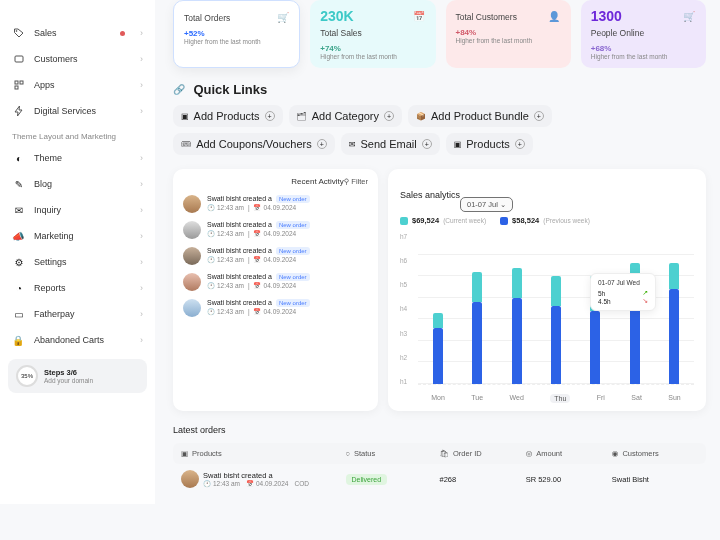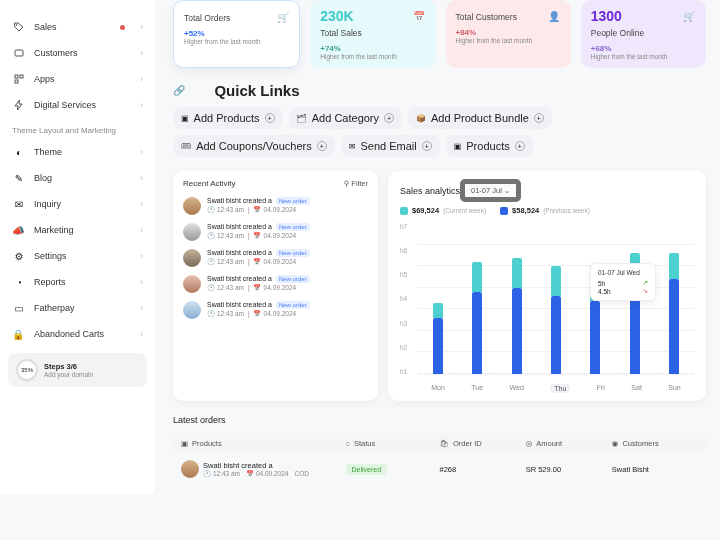--- a/index.html
+++ b/index.html
@@ -1,18 +1,18 @@
 <!DOCTYPE html>
 <html><head>
 <meta charset="utf-8">
 <style>
 * { box-sizing: border-box; margin: 0; padding: 0; font-family: -apple-system, BlinkMacSystemFont, "Segoe UI", sans-serif; }
 body { background: #f7f8fa; color: #222; font-size: 10px; width: 720px; }
 .app { display: flex; }
-.sidebar { width: 155px; background: #fff; padding: 14px 8px; }
+.sidebar { width: 155px; background: #fff; padding: 20px 8px; }
 .nav-item { display: flex; align-items: center; padding: 6px 4px; cursor: pointer; position: relative; }
 .nav-item .icon { width: 14px; height: 14px; margin-right: 8px; display: inline-flex; align-items: center; justify-content: center; }
 .nav-item .label { font-size: 9px; color: #333; flex: 1; }
 .nav-item .chev { color: #bbb; font-size: 9px; }
 .nav-item .dot { width: 5px; height: 5px; border-radius: 50%; background: #e05a5a; position: absolute; right: 22px; }
 .sec-title { font-size: 8px; color: #888; padding: 8px 4px 4px; }
 .steps-card { background: #f2f3f5; border-radius: 8px; padding: 6px 8px; display: flex; align-items: center; margin-top: 6px; }
 .steps-ring { width: 22px; height: 22px; border-radius: 50%; border: 2px solid #ddd; display: flex; align-items: center; justify-content: center; font-size: 6px; margin-right: 6px; background: #fff; }
 .steps-txt .t1 { font-size: 7.5px; font-weight: 600; }
 .steps-txt .t2 { font-size: 6.5px; color: #888; }
@@ -27,47 +27,47 @@
 .stat-card.sc-blue .stat-val { color: #2d6cff; }
 .stat-card.sc-cyan .stat-val { color: #3cc9c7; }
 .stat-card.sc-pink .stat-val { color: #e56b7a; }
 .stat-card.sc-purple .stat-val { color: #6d28d9; }
 .stat-title { font-size: 8.5px; color: #444; margin-top: 4px; }
 .stat-pct { font-size: 8px; font-weight: 600; margin-top: 6px; }
 .stat-note { font-size: 6.5px; color: #888; }
 .corner-ico { position: absolute; top: 8px; right: 8px; width: 16px; height: 16px; border-radius: 4px; display: flex; align-items: center; justify-content: center; opacity: .7; }
 .quick-row { display: flex; align-items: center; margin: 14px 0 8px; }
 .quick-row .ql-icon { margin-right: 8px; }
-.quick-row .ql-title { font-size: 15px; font-weight: 600; margin-left: 21px; }
+.quick-row .ql-title { font-size: 13px; font-weight: 600; }
 .chips { display: flex; gap: 6px; flex-wrap: wrap; }
 .chip { background: #f0f1f4; border-radius: 8px; padding: 5px 8px; display: flex; align-items: center; gap: 5px; cursor: pointer; }
 .chip .ci { font-size: 8px; }
 .chip .cl { font-size: 11px; }
 .chip .cp { width: 10px; height: 10px; border: 1px solid #aaa; border-radius: 50%; display: inline-flex; align-items: center; justify-content: center; font-size: 7px; }
 .panel-row { display: flex; gap: 10px; margin-top: 14px; }
 .activity-card { width: 205px; background: #fff; border-radius: 10px; padding: 8px 10px; box-shadow: 0 2px 10px rgba(0,0,0,.05); }
-.ac-head { display: flex; justify-content: space-between; align-items: flex-start; }
+.ac-head { display: flex; justify-content: flex-end; align-items: flex-start; }
 .ac-title { font-size: 8px; color: #333; line-height: 1.2; }
 .filter-btn { font-size: 7.5px; color: #555; cursor: pointer; }
 .act-item { display: flex; gap: 6px; margin-top: 8px; }
 .avatar { width: 18px; height: 18px; border-radius: 50%; background: #e0c9a8; flex-shrink: 0; background-size: cover; }
 .av1 { background: linear-gradient(#d9b48a,#a87950); }
 .av2 { background: linear-gradient(#dedede,#999); }
 .av3 { background: linear-gradient(#c7b09a,#7a6a5a); }
 .av4 { background: linear-gradient(#e9c0b0,#b07a60); }
 .av5 { background: linear-gradient(#cde0f0,#8aaed0); }
 .act-body { flex: 1; }
 .act-line { font-size: 7px; }
 .act-line .badge { background: #e6efff; color: #4a7dff; border-radius: 3px; padding: 1px 3px; font-size: 6px; margin-left: 2px; }
 .act-meta { font-size: 6.5px; color: #888; margin-top: 2px; display: flex; gap: 4px; align-items: center; }
 .act-meta span { display: inline-flex; align-items: center; gap: 2px; }
 .analytics-card { flex: 1; background: #fff; border-radius: 10px; padding: 8px 12px; box-shadow: 0 2px 10px rgba(0,0,0,.05); position: relative; }
 .an-head { display: flex; align-items: center; }
 .an-title { font-size: 9px; font-weight: 500; }
-.an-date { font-size: 7.5px; color: #555; background: #fafafa; border: 5px solid #737373; border-radius: 5px; padding: 2px 6px; cursor: pointer; }
+.an-date { font-size: 7.5px; color: #555; background: #fafafa; border: 1px solid #737373; border-radius: 5px; padding: 2px 6px; cursor: pointer; margin-top: 20px; }
 .legend { display: flex; gap: 14px; margin-top: 4px; font-size: 7.5px; }
 .legend .lg { display: flex; align-items: center; gap: 4px; }
 .sw { width: 8px; height: 8px; border-radius: 2px; }
 .sw-c { background: #4dd0d0; }
 .sw-p { background: #2c62e6; }
 .lg .v { font-weight: 700; }
 .lg .lbl { color: #aaa; font-size: 6.5px; }
 .chart { position: relative; height: 170px; margin-top: 8px; }
 .ylabels { position: absolute; left: 0; top: 0; bottom: 18px; width: 16px; display: flex; flex-direction: column; justify-content: space-between; font-size: 6.5px; color: #aaa; }
 .grid-area { position: absolute; left: 18px; right: 0; top: 0; bottom: 18px; border-bottom: 1px dashed #eee; display: flex; justify-content: space-around; align-items: flex-end; }

